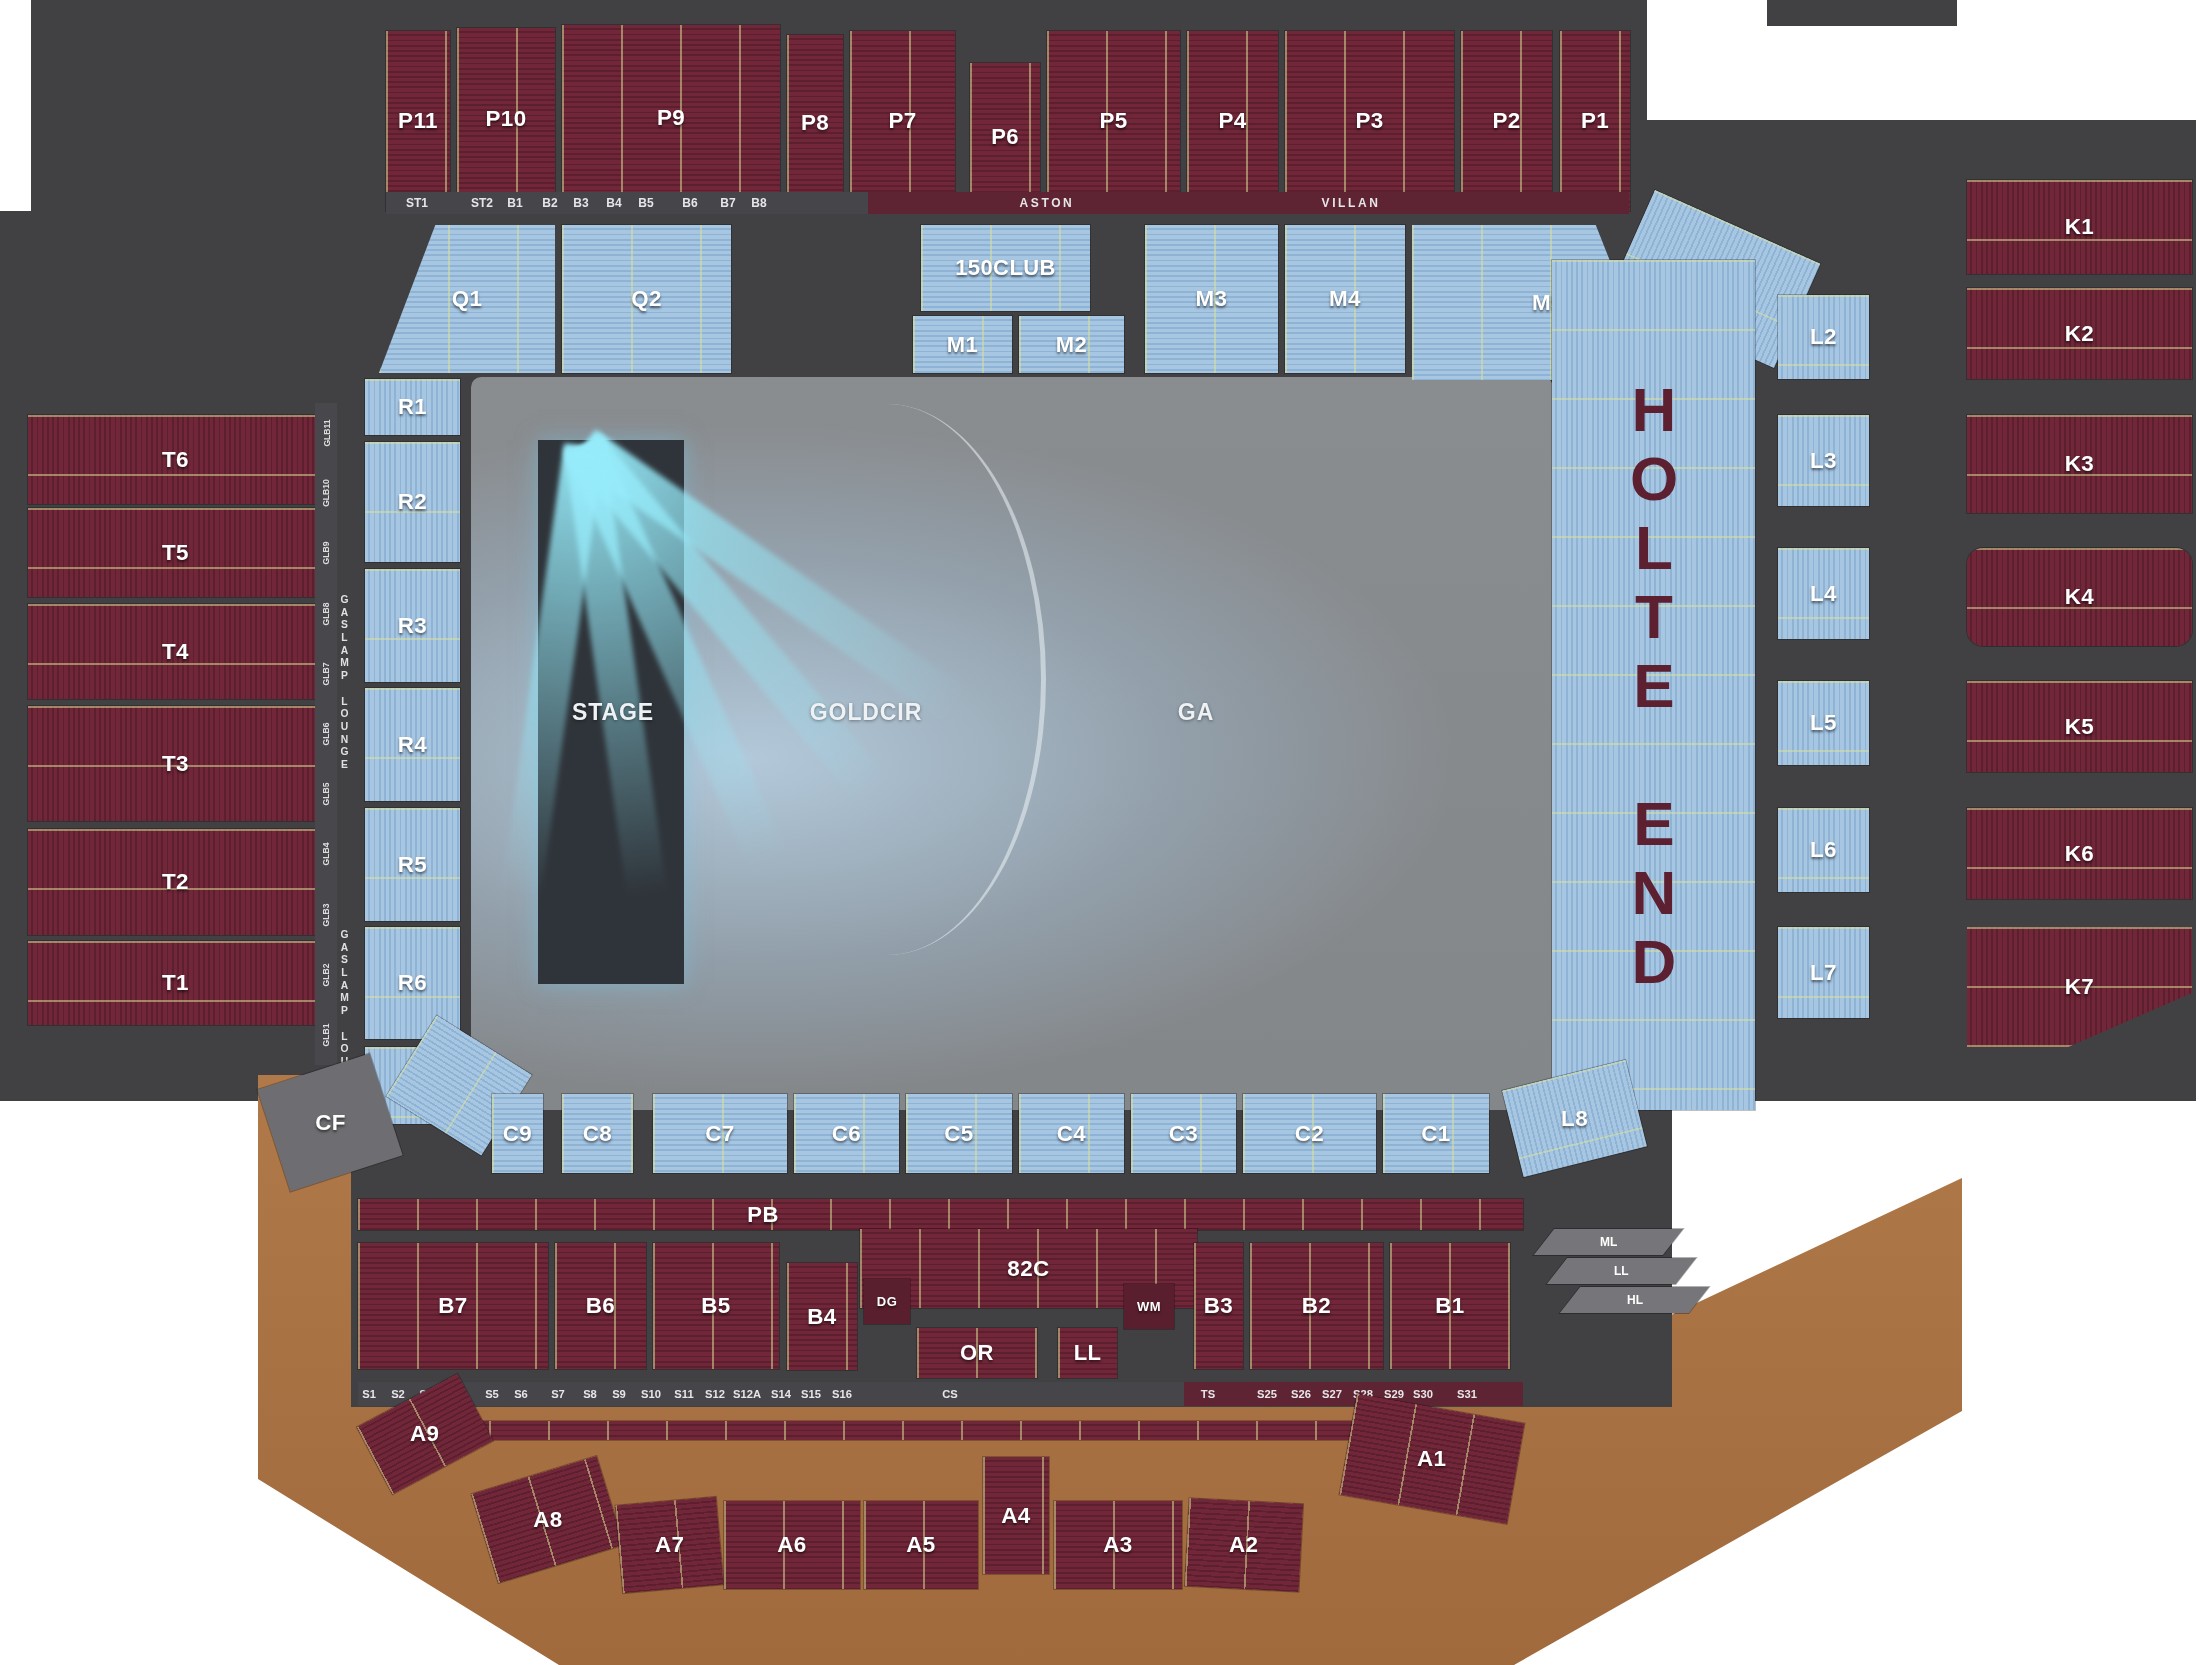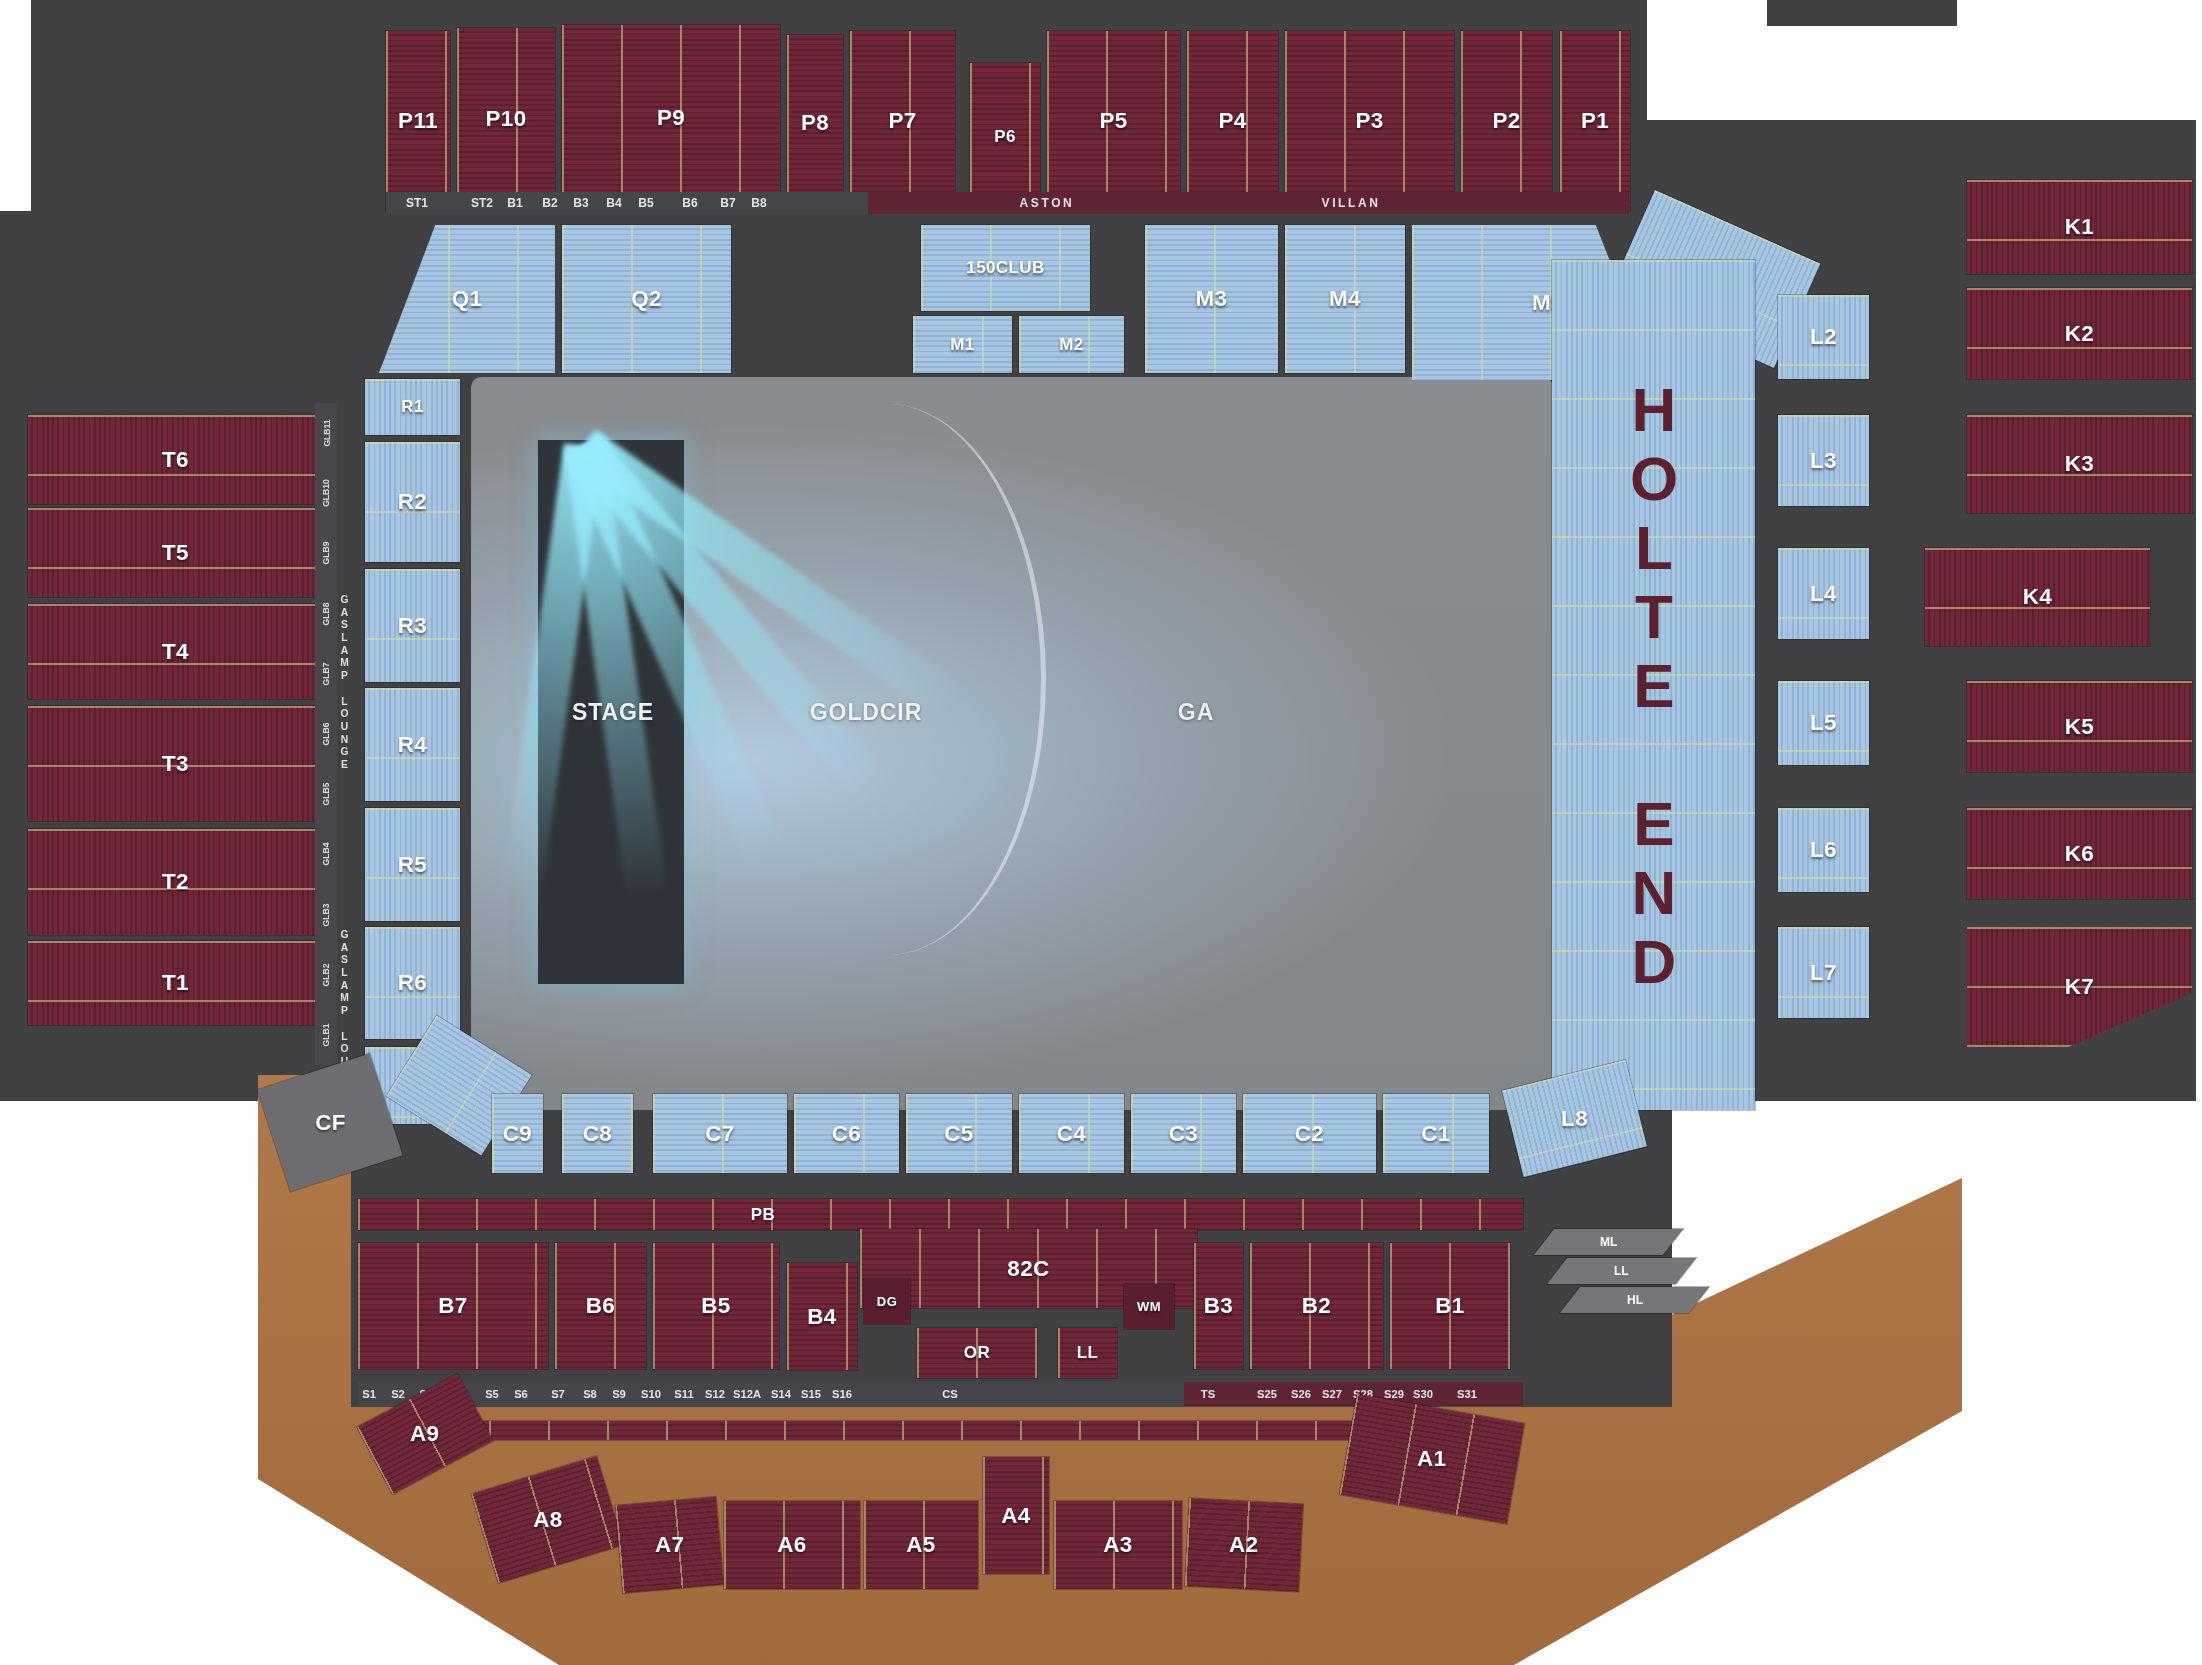--- a/index.html
+++ b/index.html
@@ -15,21 +15,21 @@
   .red-v{background:
       repeating-linear-gradient(180deg, rgba(212,216,142,.55) 0 1.7px, rgba(212,216,142,0) 1.7px 59px),
       repeating-linear-gradient(90deg,#71263a 0 3.4px,#5c1f2e 3.4px 5.2px);}
   .blue-h{background:
       repeating-linear-gradient(90deg, rgba(222,228,150,.5) 0 1.7px, rgba(0,0,0,0) 1.7px 69px),
       repeating-linear-gradient(180deg,#a6c6e2 0 3.4px,#8fb3d4 3.4px 5.2px);}
   .blue-v{background:
       repeating-linear-gradient(180deg, rgba(222,228,150,.5) 0 1.7px, rgba(0,0,0,0) 1.7px 69px),
       repeating-linear-gradient(90deg,#a6c6e2 0 3.4px,#8fb3d4 3.4px 5.2px);}
   .lbl{color:#fff;font-weight:bold;font-size:22.4px;text-shadow:0 1.7px 2.6px rgba(0,0,0,.55);letter-spacing:0.4px;}
-  .lbl.sm{font-size:17px;}
+  .lbl.sm{font-size:22px;}
   .lbl.xs{font-size:13px;}
   .strip{position:absolute;background:#46464a;}
   .striplbl{position:absolute;top:50%;transform:translate(-50%,-50%);color:#e6e6e8;
             font-size:12px;font-weight:bold;white-space:nowrap;}
   .striplbl.b{font-size:11.2px;}
   .floor-lbl{position:absolute;transform:translate(-50%,-50%);color:#eef2f5;font-weight:bold;
              font-size:23px;letter-spacing:0.9px;text-shadow:0 1.7px 3.4px rgba(0,0,0,.4);}
   .vtext{position:absolute;writing-mode:vertical-rl;text-orientation:upright;color:#e0e0e2;
          font-size:10.3px;font-weight:bold;letter-spacing:1.7px;}
   .glb-col{position:absolute;left:315px;top:403px;width:22.4px;height:662px;background:#48484c;
@@ -259,21 +259,21 @@
 
   <div class="sec red-v" style="left:1967px;top:180px;width:225px;height:94px;">
       <span class="lbl">K1</span>
     </div>
   <div class="sec red-v" style="left:1967px;top:288px;width:225px;height:91px;">
       <span class="lbl">K2</span>
     </div>
   <div class="sec red-v" style="left:1967px;top:415px;width:225px;height:98px;">
       <span class="lbl">K3</span>
     </div>
-  <div class="sec red-v" style="left:1925px;top:548px;width:225px;height:98px;">
+  <div class="sec red-v" style="left:1967px;top:548px;width:225px;height:98px;border-radius:16px;">
       <span class="lbl">K4</span>
     </div>
   <div class="sec red-v" style="left:1967px;top:681px;width:225px;height:91px;align-items:center;">
       <span class="lbl">K5</span>
     </div>
   <div class="sec red-v" style="left:1967px;top:808px;width:225px;height:91px;">
       <span class="lbl">K6</span>
     </div>
   <div class="sec red-v" style="left:1967px;top:927px;width:225px;height:120px;clip-path:polygon(0 0,100% 0,100% 55%,45% 100%,0 100%);">
       <span class="lbl">K7</span>

